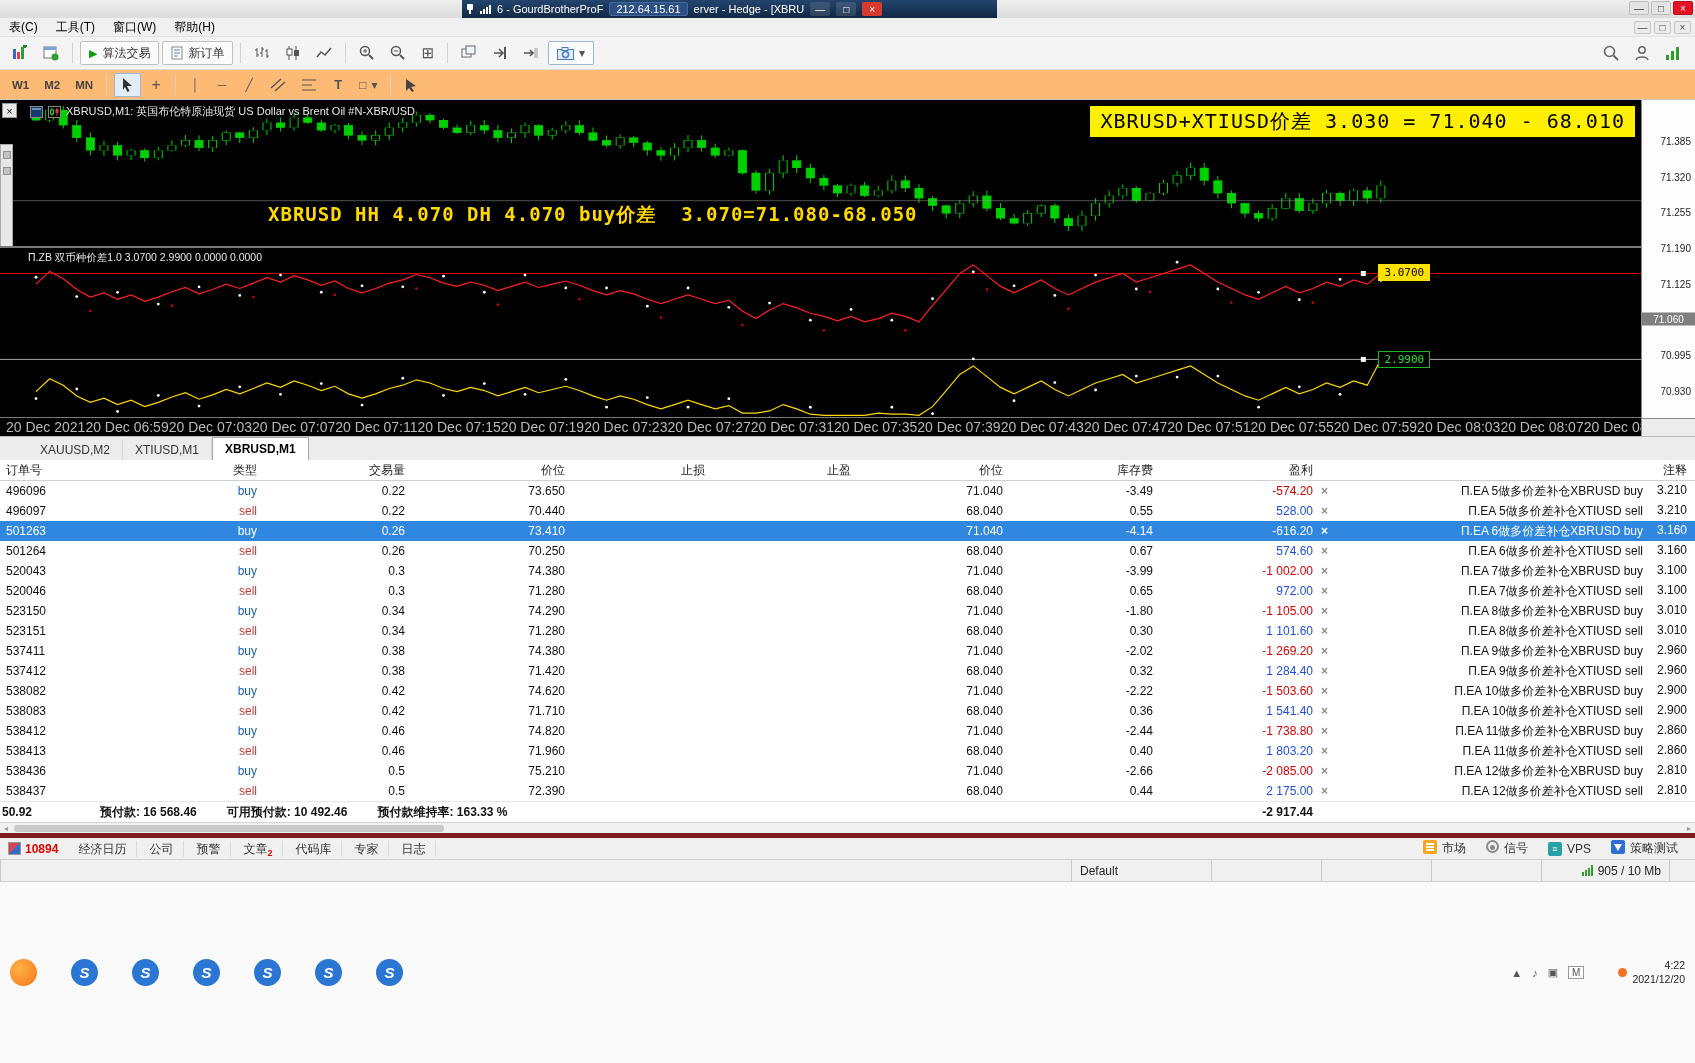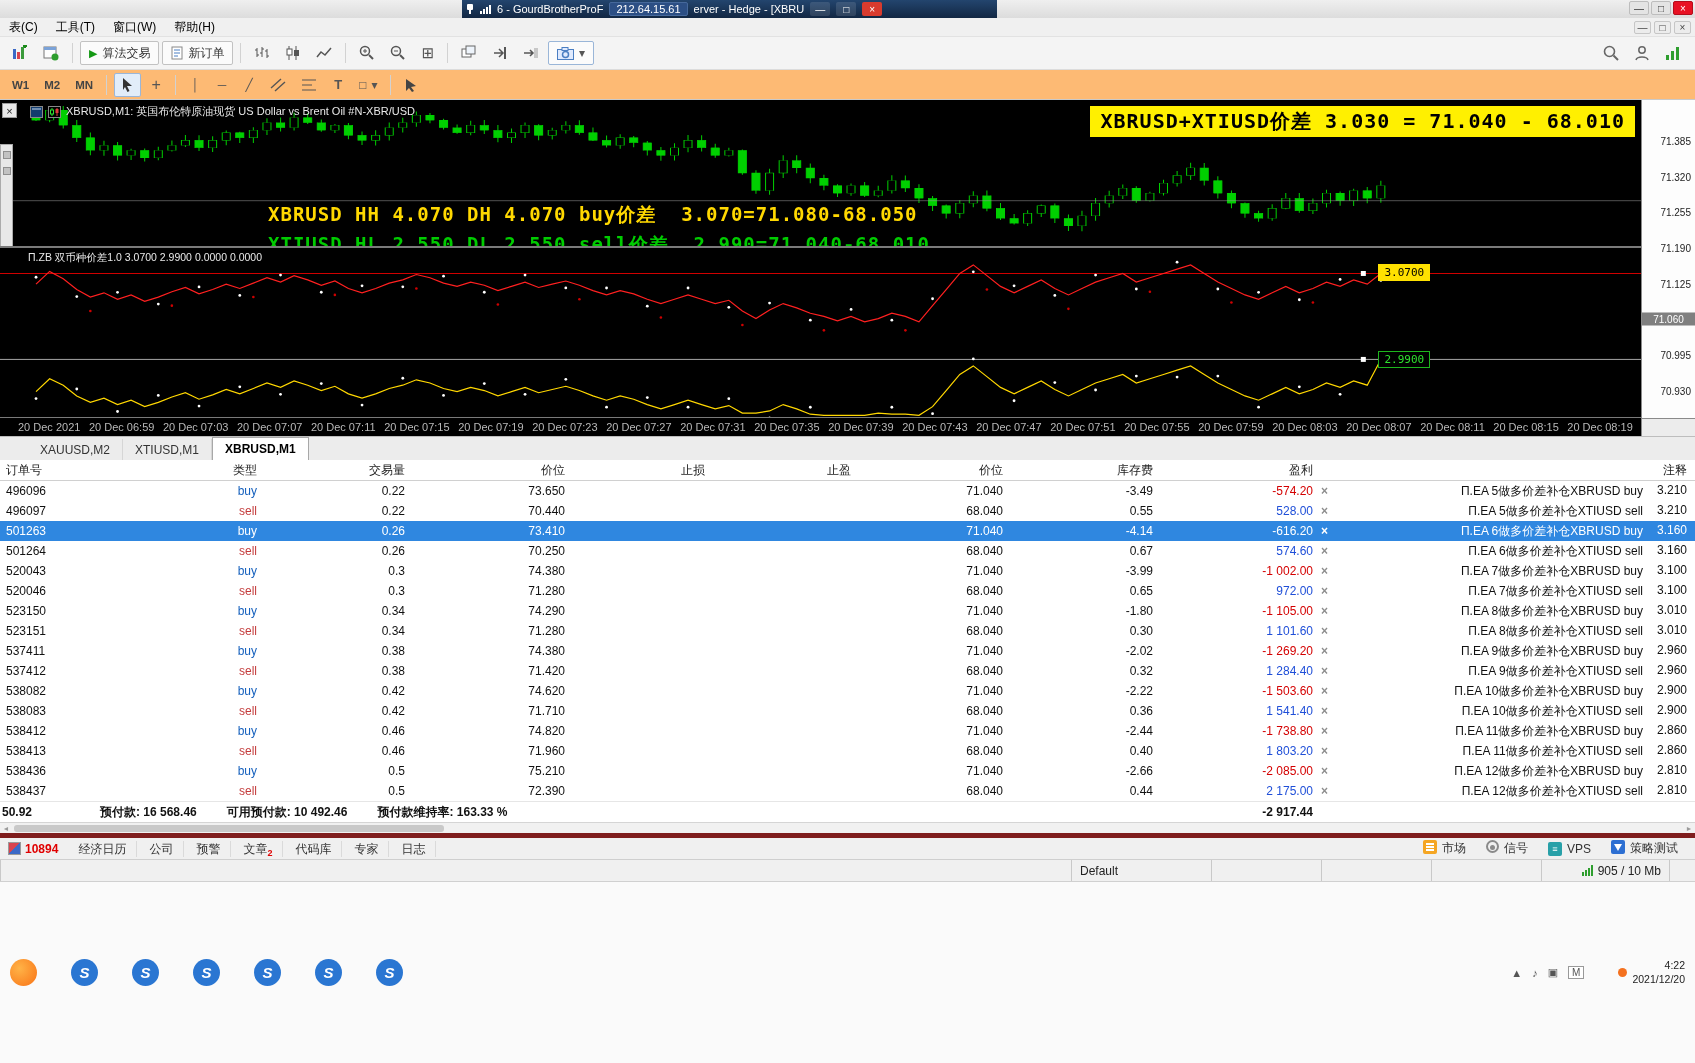--- a/index.html
+++ b/index.html
@@ -46,36 +46,36 @@
   .tico svg { display:block; }
   .tf { font-weight:bold; font-size:11.5px; color:#444; }
   .toolbar1 .spacer, .toolbar2 .spacer { flex:1; }
 
   
   .chartblock { flex:1 1 auto; display:flex; background:#000; min-height:0; }
   .chart-center { flex:1; display:flex; flex-direction:column; min-width:0; }
   .main-pane { flex:1; position:relative; border-bottom:2px solid #7a7a7a; overflow:hidden; }
   .main-pane svg.fill, .ind-pane svg.fill { position:absolute; inset:0; width:100%; height:100%; }
   .ind-pane { flex:0 0 170px; height:170px; position:relative; border-bottom:1px solid #7a7a7a; overflow:hidden; }
-  .time-axis { flex:0 0 18px; background:#000; color:#b9b9b9; font-size:11px; display:flex;
-               justify-content:space-between; align-items:center; padding:0 8px 0 6px; white-space:nowrap; overflow:hidden;margin-left:12px; }
+  .time-axis { flex:0 0 18px; background:#000; color:#b9b9b9; font-size:14px; display:flex;
+               justify-content:space-between; align-items:center; padding:0 8px 0 6px; white-space:nowrap; overflow:hidden; }
   .scale-col { flex:0 0 54px; display:flex; flex-direction:column; background:#fdfdfd; border-left:1px solid #8a8a8a; }
   .scale-main { flex:1; position:relative; font-size:10px; color:#222; }
   .scale-main .pl { position:absolute; right:4px; transform:translateY(-50%); }
   .cur-price { position:absolute; left:0; right:0; transform:translateY(-50%); background:#7f7f7f; color:#fff;
                font-size:10px; text-align:center; padding:1px 0; }
   .scale-ind { flex:0 0 170px; position:relative; border-top:1px solid #8a8a8a; font-size:10px; color:#222; }
   .scale-ind .top { position:absolute; top:2px; right:4px; }
   .scale-ind .bot { position:absolute; bottom:2px; right:4px; }
   .scale-corner { flex:0 0 18px; background:#ececec; border-top:1px solid #8a8a8a; }
 
   .symbol-title { position:absolute; left:30px; top:4px; display:flex; align-items:center; gap:5px;
                   color:#e8e8e8; font-size:11px; white-space:nowrap; }
   .spread-banner { position:absolute; right:6px; top:6px; background:#fff000; color:#000;
-                   font-family:"DejaVu Sans Mono", monospace; font-weight:bold; font-size:20px;
+                   font-family:"DejaVu Sans Mono", monospace; font-weight:normal; font-size:20px;
                    padding:2px 10px; letter-spacing:1px; }
   .ov1 { position:absolute; left:268px; top:102px; color:#ffd800; font-family:"DejaVu Sans Mono", monospace;
          font-weight:bold; font-size:19px; letter-spacing:1px; white-space:pre; }
   .ov2 { position:absolute; left:268px; top:132px; color:#00cc00; font-family:"DejaVu Sans Mono", monospace;
          font-weight:bold; font-size:19px; letter-spacing:1px; white-space:pre; }
   .ind-label { position:absolute; left:28px; top:3px; color:#e9e9e9; font-size:10.5px; white-space:nowrap; }
   .lv-box { position:absolute; left:84%; font-family:"DejaVu Sans Mono", monospace; font-size:11px;
             padding:1px 5px; line-height:13px; }
   .lv-yellow { background:#ffe100; color:#000; border:1px solid #ffe100; top:16px; }
   .lv-green { background:#000; color:#2ee02e; border:1px solid #1db51d; top:103px; }
@@ -388,21 +388,20 @@
                 <rect x="0.5" y="0.5" width="12" height="11" fill="#000" stroke="#888"></rect>
                 <path d="M4 2v8" stroke="#2ee02e"></path>
                 <rect x="2.5" y="4" width="3" height="4" fill="#000" stroke="#2ee02e"></rect>
                 <path d="M9 2v8" stroke="#e03a3a"></path>
                 <rect x="7.5" y="3" width="3" height="4" fill="#e03a3a"></rect>
               </svg></span>
           <span>XBRUSD,M1: 英国布伦特原油现货 US Dollar vs Brent Oil #N-XBR/USD</span>
         </div>
         <div class="spread-banner">XBRUSD+XTIUSD价差 3.030 = 71.040 - 68.010</div>
         <div class="ov1">XBRUSD HH 4.070 DH 4.070 buy价差  3.070=71.080-68.050</div>
-        <div class="ov2">XTIUSD HL 2.550 DL 2.550 sell价差  2.990=71.040-68.010</div>
       </div>
       <div class="ind-pane">
         <svg id="indicator-svg" class="fill" viewBox="0 0 1640 170" preserveAspectRatio="none">
             <line x1="0" x2="1640" y1="25.61347743165951" y2="25.61347743165951" stroke="#d00000" stroke-width="1"></line>
             <line x1="0" x2="1640" y1="112.07247298156362" y2="112.07247298156362" stroke="#cfcfcf" stroke-width="0.8"></line>
             <polyline points="36.0,36.4 49.6,23.5 63.2,31.0 76.7,41.8 90.3,49.4 103.9,45.1 117.5,51.6 131.0,47.2 144.6,53.7 158.2,49.4 171.8,44.0 185.3,39.7 198.9,46.1 212.5,41.8 226.1,36.4 239.6,40.7 253.2,35.3 266.8,29.9 280.4,34.3 293.9,27.8 307.5,32.1 321.1,37.5 334.7,33.2 348.2,40.7 361.8,45.1 375.4,40.7 389.0,35.3 402.5,32.1 416.1,26.7 429.7,29.9 443.3,35.3 456.8,38.6 470.4,34.3 484.0,37.5 497.6,42.9 511.2,38.6 524.7,34.3 538.3,39.7 551.9,36.4 565.5,33.2 579.0,37.5 592.6,42.9 606.2,47.2 619.8,42.9 633.3,46.1 646.9,51.6 660.5,55.9 674.1,51.6 687.6,47.2 701.2,51.6 714.8,55.9 728.4,52.6 741.9,63.4 755.5,71.0 769.1,62.4 782.7,55.9 796.2,60.2 809.8,65.6 823.4,68.8 837.0,73.2 850.5,68.8 864.1,74.2 877.7,71.0 891.3,65.6 904.8,68.8 918.4,74.2 932.0,58.0 945.6,41.8 959.2,25.6 972.7,17.0 986.3,27.8 999.9,38.6 1013.5,45.1 1027.0,38.6 1040.6,32.1 1054.2,40.7 1067.8,47.2 1081.3,40.7 1094.9,34.3 1108.5,29.9 1122.1,25.6 1135.6,34.3 1149.2,29.9 1162.8,25.6 1176.4,21.3 1189.9,17.0 1203.5,25.6 1217.1,34.3 1230.7,40.7 1244.2,47.2 1257.8,51.6 1271.4,45.1 1285.0,38.6 1298.5,45.1 1312.1,40.7 1325.7,34.3 1339.3,38.6 1352.8,32.1 1366.4,36.4 1380.0,25.6 " stroke="#ff2020" fill="none" stroke-width="1.2"></polyline>
             <polyline points="36.0,144.5 49.6,131.5 63.2,138.0 76.7,148.8 90.3,155.3 103.9,151.0 117.5,157.5 131.0,153.1 144.6,159.6 158.2,155.3 171.8,149.9 185.3,145.6 198.9,152.1 212.5,147.7 226.1,142.3 239.6,146.7 253.2,141.3 266.8,135.8 280.4,140.2 293.9,133.7 307.5,138.0 321.1,143.4 334.7,139.1 348.2,146.7 361.8,151.0 375.4,146.7 389.0,141.3 402.5,138.0 416.1,132.6 429.7,135.8 443.3,141.3 456.8,144.5 470.4,140.2 484.0,143.4 497.6,148.8 511.2,144.5 524.7,140.2 538.3,145.6 551.9,142.3 565.5,139.1 579.0,143.4 592.6,148.8 606.2,153.1 619.8,148.8 633.3,152.1 646.9,157.5 660.5,161.8 674.1,157.5 687.6,153.1 701.2,157.5 714.8,161.8 728.4,158.5 741.9,166.1 755.5,166.1 769.1,163.9 782.7,157.5 796.2,161.8 809.8,167.2 823.4,168.3 837.0,168.3 850.5,168.3 864.1,168.3 877.7,166.1 891.3,167.2 904.8,167.2 918.4,168.3 932.0,159.6 945.6,143.4 959.2,127.2 972.7,118.6 986.3,129.4 999.9,140.2 1013.5,146.7 1027.0,140.2 1040.6,133.7 1054.2,142.3 1067.8,148.8 1081.3,142.3 1094.9,135.8 1108.5,131.5 1122.1,127.2 1135.6,135.8 1149.2,131.5 1162.8,127.2 1176.4,122.9 1189.9,118.6 1203.5,127.2 1217.1,135.8 1230.7,142.3 1244.2,148.8 1257.8,153.1 1271.4,146.7 1285.0,140.2 1298.5,146.7 1312.1,142.3 1325.7,135.8 1339.3,140.2 1352.8,133.7 1366.4,138.0 1380.0,112.1 " stroke="#ffd700" fill="none" stroke-width="1.2"></polyline>
             <circle cx="36" cy="29.420851875397346" r="1.4" fill="#fff"></circle>
             <circle cx="36" cy="151.4945963127781" r="1.4" fill="#fff"></circle>
             <circle cx="76.72727272727272" cy="48.82453909726627" r="1.4" fill="#fff"></circle>

